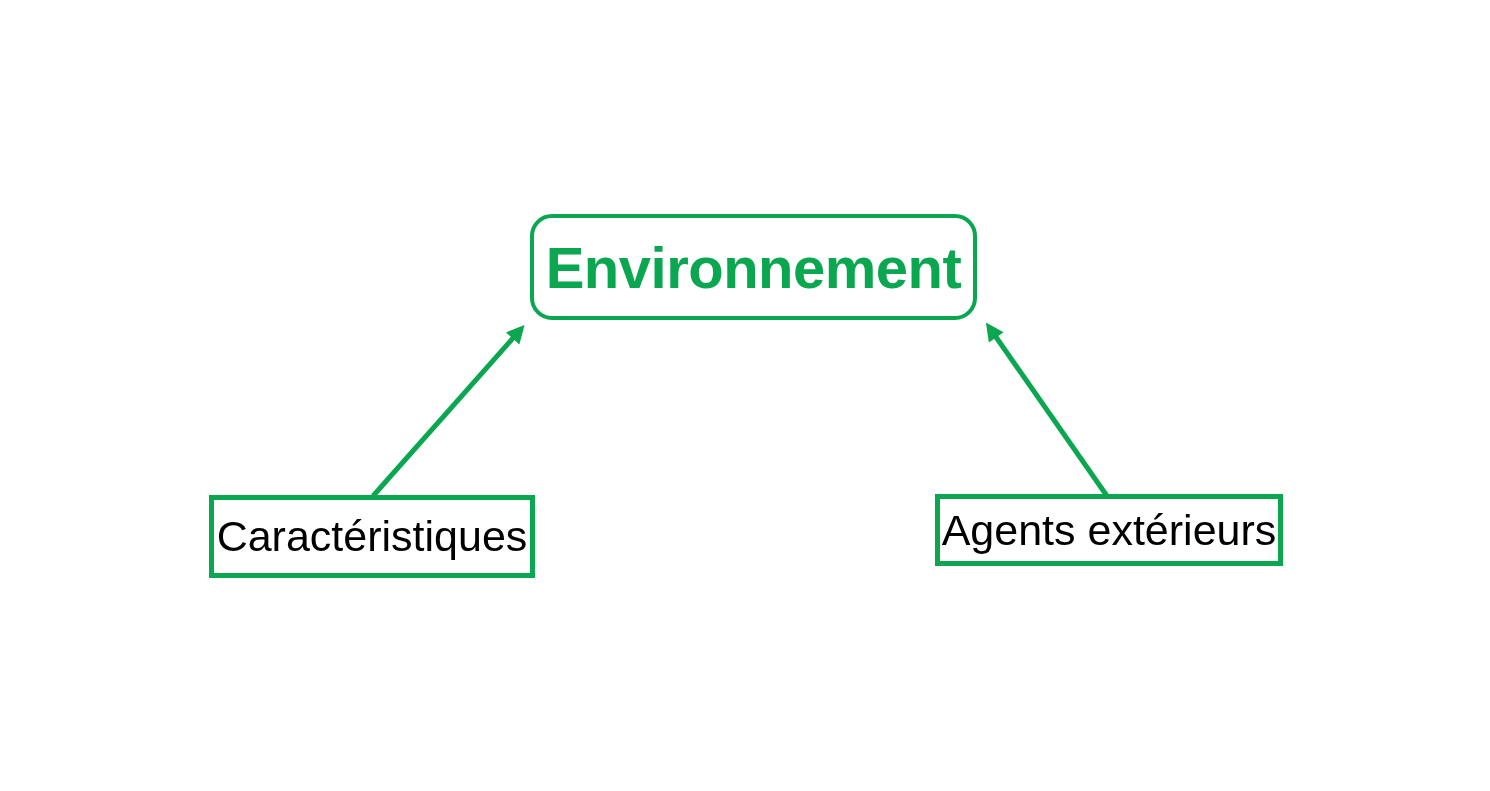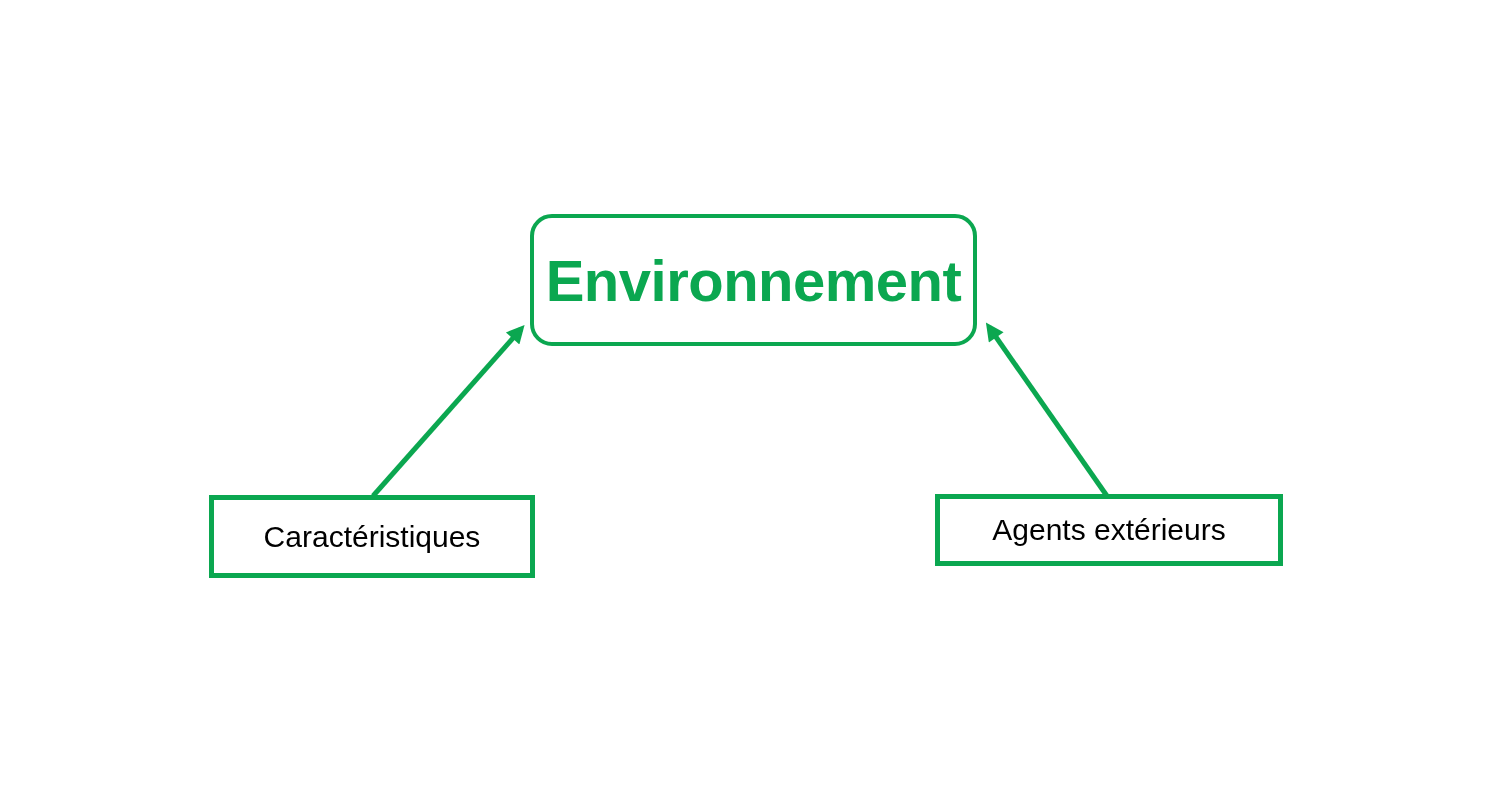--- a/index.html
+++ b/index.html
@@ -41,32 +41,32 @@
     display: flex;
     align-items: center;
     justify-content: center;
     background: var(--background);
     white-space: nowrap;
   }
   .node-root {
     left: 530px;
     top: 214px;
     width: 447px;
-    height: 132px;
+    height: 106px;
     border: 4px solid var(--accent);
     border-radius: 22px;
     color: var(--accent);
     font-size: 58px;
     font-weight: bold;
     letter-spacing: -0.5px;
   }
   .node-child {
     border: 5px solid var(--accent);
     color: var(--text);
-    font-size: 30px;
+    font-size: 43px;
     font-weight: normal;
   }
   .node-child-left {
     left: 209px;
     top: 495px;
     width: 326px;
     height: 83px;
   }
   .node-child-right {
     left: 935px;

